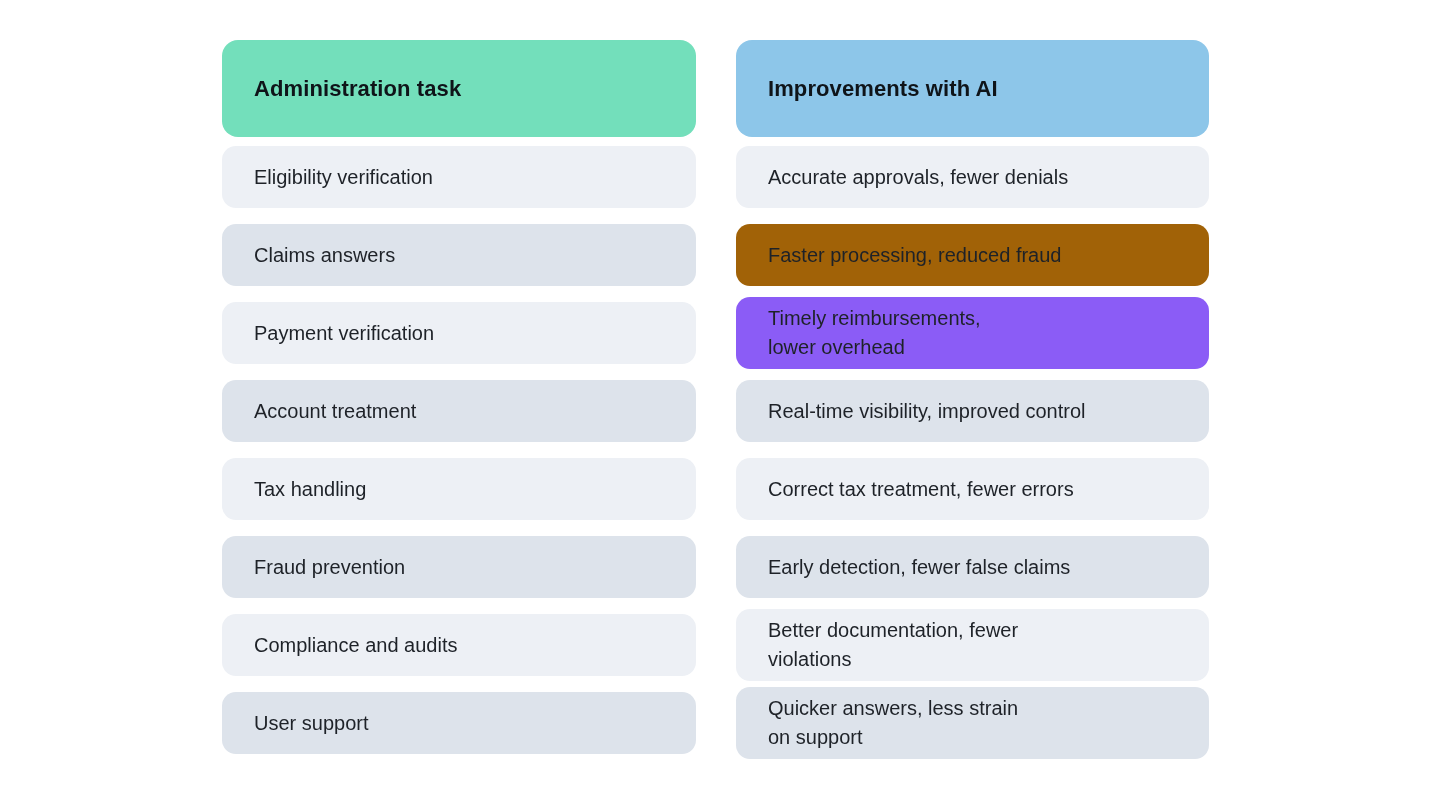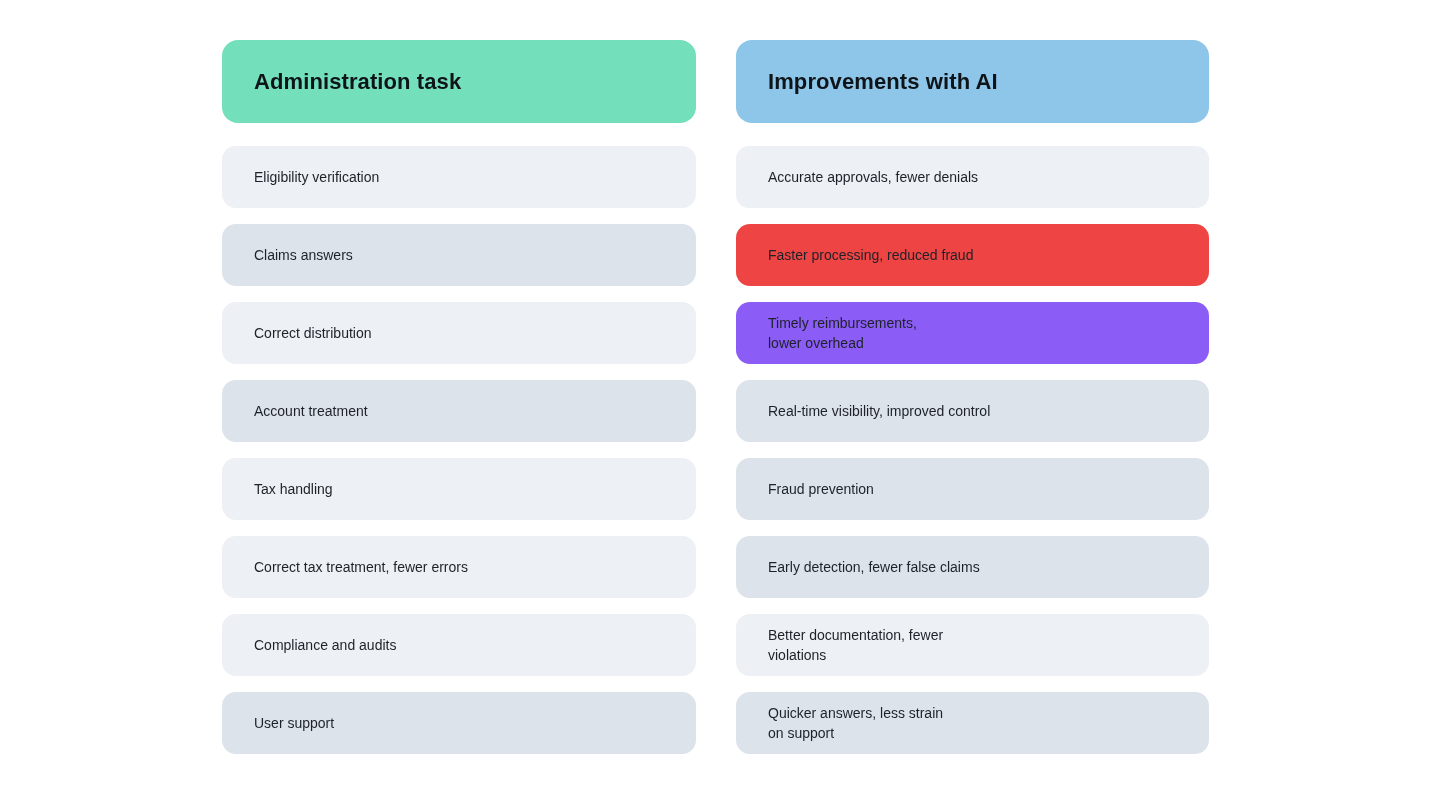--- a/index.html
+++ b/index.html
@@ -16,70 +16,70 @@
     left: 222px;
     top: 40px;
     display: grid;
     grid-template-columns: 474px 473px;
     column-gap: 40px;
     grid-template-rows: 90px repeat(8, 62px);
     row-gap: 16px;
   }
   .hdr {
     align-self: start;
-    height: 83px;
+    height: 97px;
     border-radius: 16px;
     display: flex;
     align-items: center;
     padding: 0 32px;
     box-sizing: border-box;
     font-size: 22px;
     font-weight: bold;
     letter-spacing: 0.1px;
     color: #0f1419;
   }
   .cell {
     align-self: center;
     min-height: 62px;
     border-radius: 14px;
     display: flex;
     align-items: center;
     padding: 7px 32px;
     box-sizing: border-box;
-    font-size: 14px;
+    font-size: 20px;
     line-height: 1.44;
     color: #1e2228;
     white-space: pre-line;
   }
 </style>
 </head>
 <body style="background: rgb(255, 255, 255);">
 
 <div class="board">
 
   <div class="hdr" style="background: rgb(115, 223, 187);">Administration task</div>
   <div class="hdr" style="background: rgb(141, 198, 233);">Improvements with AI</div>
 
   <div class="cell" style="background: rgb(237, 240, 245);">Eligibility verification</div>
   <div class="cell" style="background: rgb(237, 240, 245); border-radius: 13px;">Accurate approvals, fewer denials</div>
 
   <div class="cell" style="background: rgb(221, 227, 235);">Claims answers</div>
-  <div class="cell" style="background: #ef4444;">Faster processing, reduced fraud</div>
+  <div class="cell" style="background: #a16207;">Faster processing, reduced fraud</div>
 
-  <div class="cell" style="background: rgb(237, 240, 245);">Correct distribution</div>
+  <div class="cell" style="background: rgb(237, 240, 245);">Payment verification</div>
   <div class="cell" style="background: #8b5cf6;">Timely reimbursements,
 lower overhead</div>
 
   <div class="cell" style="background: rgb(221, 227, 235);">Account treatment</div>
   <div class="cell" style="background: rgb(221, 227, 235);">Real-time visibility, improved control</div>
 
   <div class="cell" style="background: rgb(237, 240, 245);">Tax handling</div>
+  <div class="cell" style="background: rgb(237, 240, 245);">Correct tax treatment, fewer errors</div>
+
   <div class="cell" style="background: rgb(221, 227, 235);">Fraud prevention</div>
-
-  <div class="cell" style="background: rgb(237, 240, 245);">Correct tax treatment, fewer errors</div>
   <div class="cell" style="background: rgb(221, 227, 235);">Early detection, fewer false claims</div>
 
   <div class="cell" style="background: rgb(237, 240, 245);">Compliance and audits</div>
   <div class="cell" style="background: rgb(237, 240, 245);">Better documentation, fewer
 violations</div>
 
   <div class="cell" style="background: rgb(221, 227, 235);">User support</div>
   <div class="cell" style="background: rgb(221, 227, 235);">Quicker answers, less strain
 on support</div>
 

